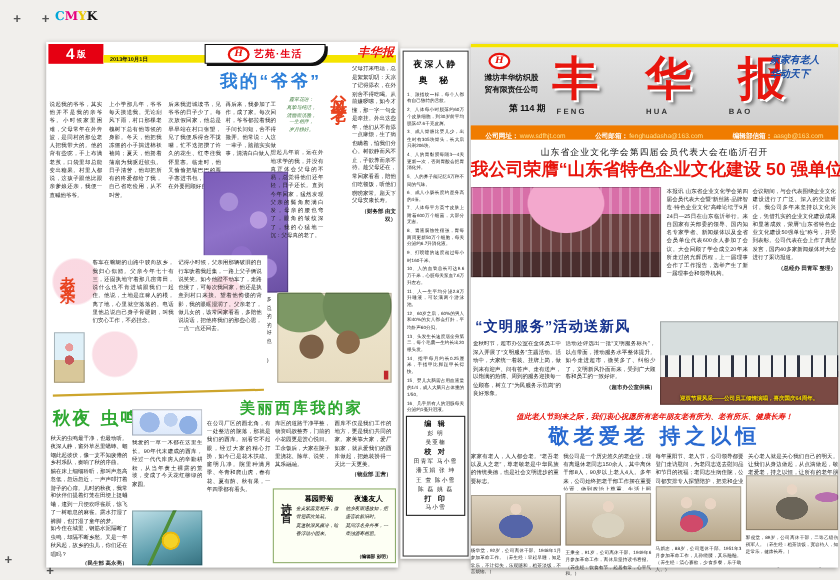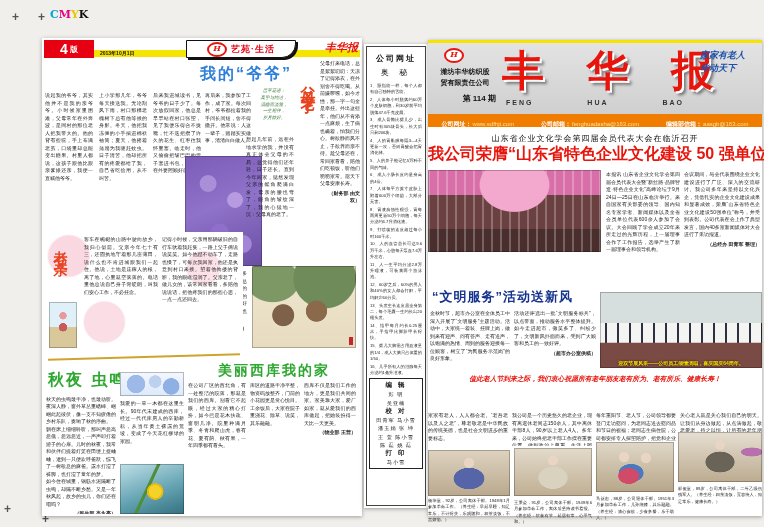--- a/index.html
+++ b/index.html
@@ -139,26 +139,40 @@
       linear-gradient(160deg,#bfe0e8 0%,#5f9fae 60%,#35707f 100%);"></div>
 
   <div class="gtitle" style="left:146px;top:324px;width:172px;font-size:14px;text-align:center;">美丽西库我的家</div>
   <div class="t" style="left:146px;top:344px;width:58px;height:130px;">在公司厂区的西北角，有一处整洁的院落，那就是我们的西库。别看它不起眼，经过大家的精心打扮，如今已是花木扶疏、窗明几净。院里种满月季、冬青和爬山虎，春有花、夏有荫、秋有果，一年四季都有看头。</div>
   <div class="t" style="left:208px;top:344px;width:50px;height:58px;">库区的道路干净平整，物资码放整齐，门前的小花园更是赏心悦目。工余饭后，大家在院子里浇花、除草、说笑，其乐融融。</div>
   <div class="t" style="left:262px;top:344px;width:52px;height:58px;">
     <span>西库不仅是我们工作的地方，更是我们共同的家。家美靠大家，爱厂如家，就从爱我们的西库做起，把她装扮得一天比一天更美。</span>
     <span class="sg">（物业部 王营）</span>
   </div>
 
+  <div class="p" style="left:206px;top:406px;width:110px;height:66px;border:1px solid #8fae6e;background:#fdfff4;">
+    <div class="p" style="left:3px;top:4px;writing-mode:vertical-rl;font-family:'DejaVu Serif',serif;font-weight:bold;font-size:10px;letter-spacing:4px;color:#222;">诗二首</div>
+    <div class="p" style="left:20px;top:4px;width:42px;">
+      <div style="font-weight:bold;font-size:6.5px;text-align:center;font-family:'DejaVu Serif',serif;">暮园野菊</div>
+      <div class="pre" style="font-size:4.3px;line-height:1.7;font-style:italic;font-family:'DejaVu Serif',serif;margin-top:2px;">金黄紫蕊竞相开，傲骨迎霜次第栽。
+莫道秋深风露冷，暗香浮动小园来。</div>
+    </div>
+    <div class="p" style="left:65px;top:4px;width:42px;">
+      <div style="font-weight:bold;font-size:6.5px;text-align:center;font-family:'DejaVu Serif',serif;">夜逢友人</div>
+      <div class="pre" style="font-size:4.3px;line-height:1.7;font-style:italic;font-family:'DejaVu Serif',serif;margin-top:2px;">他乡夜雨遇故知，把盏言欢叙旧时。
+莫问浮名身外事，一壶浊酒寄相思。</div>
+    </div>
+    <div class="p" style="right:4px;bottom:3px;font-size:4.2px;font-weight:bold;">（编辑部 彭明）</div>
+  </div>
 </div>
 
 <div class="page" style="left:364px;top:44px;width:64px;height:464px;">
   <div class="p" style="left:2px;top:2px;right:2px;bottom:2px;border:1px solid #444;">
-    <div style="text-align:center;font-family:'DejaVu Serif',serif;font-weight:bold;font-size:8px;letter-spacing:2px;margin-top:6px;color:#111;">公司网址</div>
-    <div style="text-align:center;font-family:'DejaVu Serif',serif;font-weight:normal;font-size:8px;letter-spacing:4px;margin:3px 0 5px;color:#111;">奥 秘</div>
+    <div style="text-align:center;font-family:'DejaVu Serif',serif;font-weight:bold;font-size:8px;letter-spacing:2px;margin-top:6px;color:#111;">夜深人静</div>
+    <div style="text-align:center;font-family:'DejaVu Serif',serif;font-weight:bold;font-size:8px;letter-spacing:4px;margin:3px 0 5px;color:#111;">奥 秘</div>
     <div style="padding:0 3px;">
       <div class="cap" style="position:static;margin-bottom:1.5px;">1、跟指纹一样，每个人都有自己独特的舌纹。</div>
       <div class="cap" style="position:static;margin-bottom:1.5px;">2、人体每小时脱落约60万个皮肤细胞，到30岁前平均脱落47.6千克皮屑。</div>
       <div class="cap" style="position:static;margin-bottom:1.5px;">3、成人骨骼比婴儿少，出生时有305块骨头，长大后只剩206块。</div>
       <div class="cap" style="position:static;margin-bottom:1.5px;">4、人的胃黏膜每隔3—4天更新一次，否则胃酸会把胃消化掉。</div>
       <div class="cap" style="position:static;margin-bottom:1.5px;">5、人的鼻子能记忆5万种不同的气味。</div>
       <div class="cap" style="position:static;margin-bottom:1.5px;">6、成人小肠长度约是身高的4倍。</div>
       <div class="cap" style="position:static;margin-bottom:1.5px;">7、人体每平方英寸皮肤上附着600万个细菌，大部分无害。</div>
       <div class="cap" style="position:static;margin-bottom:1.5px;">8、胃液腐蚀性很强，胃每两周更新50万个细胞，每天分泌约6.7升消化液。</div>
       <div class="cap" style="position:static;margin-bottom:1.5px;">9、打喷嚏的速度超过每小时160千米。</div>
@@ -231,20 +245,21 @@
     <span>活动还评选出一批“文明服务标兵”，以点带面，推动服务水平整体提升。如今走进超市，微笑多了、纠纷少了，文明新风扑面而来，受到广大顾客和员工的一致好评。</span>
     <span class="sg">（超市办公室供稿）</span>
   </div>
   <div class="photo" style="left:172px;top:252px;width:162px;height:76px;background:
       repeating-linear-gradient(90deg,#f4f4f2 0 5px,#2e3240 5px 7px,#f4f4f2 7px 12px) 0 55%/100% 26% no-repeat,
       linear-gradient(#d7dede 0 60%,#7a4a44 60% 100%);">
     <div style="position:absolute;left:4px;bottom:2px;right:4px;color:#ffe100;font-size:5px;font-weight:bold;text-shadow:0 0 2px #000;text-align:center;">迎双节展风采——公司员工倾情演唱，喜庆国庆64周年。</div>
   </div>
 
   <div class="p" style="left:0;top:334px;width:334px;text-align:center;color:#e8150d;font-weight:bold;font-style:italic;font-size:6.8px;">值此老人节到来之际，我们衷心祝愿所有老年朋友老有所为、老有所乐、健康长寿！</div>
+  <div class="p" style="left:0;top:344px;width:334px;text-align:center;color:#2a6ad0;font-weight:900;font-size:19px;letter-spacing:4px;">敬老爱老  持之以恒</div>
   <div class="t" style="left:0;top:372px;width:80px;height:34px;">家家有老人，人人都会老。“老吾老以及人之老”，尊老敬老是中华民族的传统美德，也是社会文明进步的重要标志。</div>
   <div class="t" style="left:84px;top:372px;width:80px;height:34px;">我公司是一个历史悠久的老企业，现有离退休老同志150余人，其中离休干部8人，90岁以上老人4人。多年来，公司始终把老干部工作摆在重要位置，做到政治上尊重、生活上照顾、精神上关怀。</div>
   <div class="t" style="left:168px;top:372px;width:80px;height:34px;">每年重阳节、老人节，公司领导都要登门走访慰问，为老同志送去慰问品和节日的祝福；老同志生病住院，公司都安排专人探望陪护，把党和企业的温暖送到老人心坎上。</div>
   <div class="t" style="left:252px;top:372px;width:82px;height:34px;">关心老人就是关心我们自己的明天。让我们从身边做起，从点滴做起，敬老爱老，持之以恒，让所有的老年朋友安享幸福晚年。</div>
 
   <div class="photo" style="left:0;top:410px;width:82px;height:46px;background:
       radial-gradient(circle at 50% 28%,#e9d5c4 0 9%,transparent 10%),
       radial-gradient(ellipse at 50% 62%,#5565a8 0 26%,transparent 27%),
       linear-gradient(#ded3c0,#b9a88e);"></div>
   <div class="cap" style="left:0;top:458px;width:82px;">杨华堂，92岁，公司离休干部。1948年1月参加革命工作。（养生经：早起早睡，知足常乐，不计得失，乐观随和，粗茶淡饭，不言烦恼。）</div>

